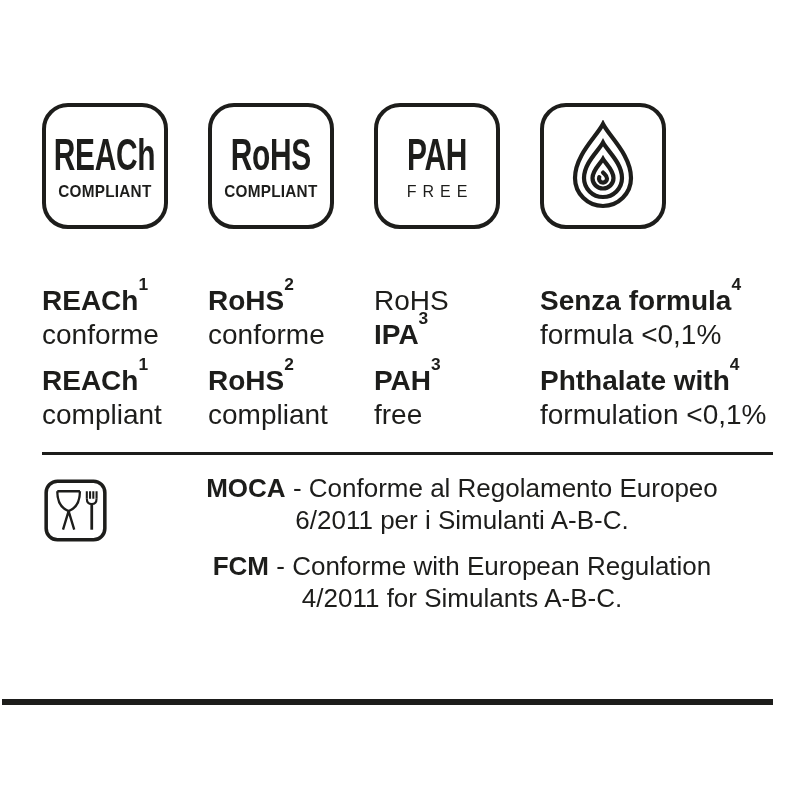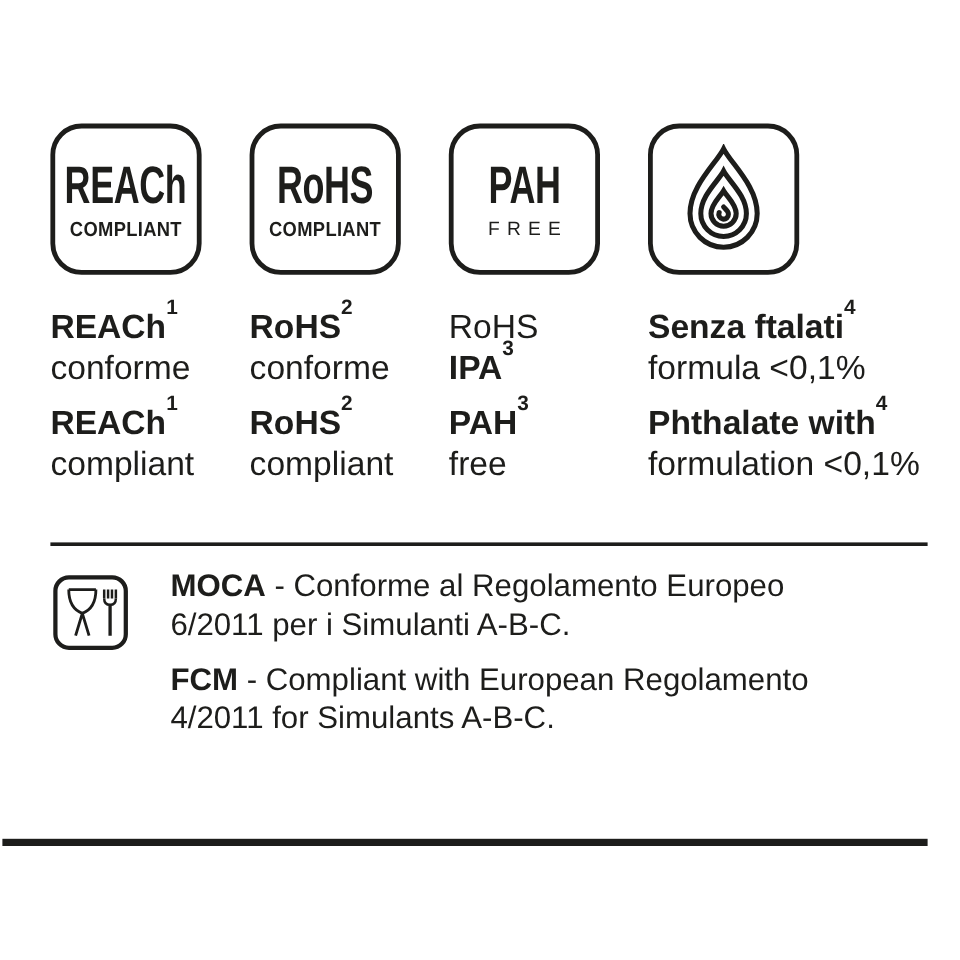--- a/index.html
+++ b/index.html
@@ -26,32 +26,32 @@
   .badge-sub{
     font-weight:bold;font-size:17px;line-height:1;margin-top:6px;
     display:inline-block;transform:scaleX(0.9);transform-origin:center;
     letter-spacing:0.3px;white-space:nowrap;
   }
   .badge-free{
     font-weight:normal;font-size:16px;line-height:1;margin-top:7px;
     letter-spacing:6px;margin-right:-6px;white-space:nowrap;
   }
   
-  .col{position:absolute;top:256px;width:230px;}
+  .col{position:absolute;top:284px;width:230px;}
   .col.c0{left:42px}.col.c1{left:208px}.col.c2{left:374px}.col.c3{left:540px}
   .claim-line{font-size:28px;line-height:34px;white-space:nowrap;}
   .claim-line.b{font-weight:bold;}
   .claim-block+.claim-block{margin-top:12px;}
   sup.s{font-size:0.62em;position:relative;top:-0.55em;line-height:0;}
   
   .divider{position:absolute;left:42px;top:452px;width:731px;height:3px;background:#1d1d1b;}
   .bottom-rule{position:absolute;left:2px;top:699px;width:771px;height:6px;background:#1d1d1b;}
   
   .food-icon{position:absolute;left:44px;top:479px;}
-  .footer-text{position:absolute;left:142px;top:472px;width:640px;}
+  .footer-text{position:absolute;left:142px;top:472px;width:640px;text-align:center;}
   .foot-line{margin:0;font-size:26px;line-height:32px;white-space:nowrap;}
   .foot-line b{font-weight:bold;}
   .foot-gap{margin-top:14px;}
   svg .ink{stroke:#1d1d1b;fill:none;}
 </style>
 </head>
 <body>
 
 <div class="badges-row">
   <div class="badge">
@@ -104,21 +104,21 @@
     <div class="claim-line b"><span>IPA</span><sup class="s">3</sup></div>
   </div>
   <div class="claim-block">
     <div class="claim-line b"><span>PAH</span><sup class="s">3</sup></div>
     <div class="claim-line"><span>free</span><sup class="s"></sup></div>
   </div>
 </div>
 
 <div class="col c3">
   <div class="claim-block">
-    <div class="claim-line b"><span>Senza ftalati</span><sup class="s">4</sup></div>
+    <div class="claim-line b"><span>Senza formula</span><sup class="s">4</sup></div>
     <div class="claim-line"><span>formula &lt;0,1%</span><sup class="s"></sup></div>
   </div>
   <div class="claim-block">
     <div class="claim-line b"><span>Phthalate with</span><sup class="s">4</sup></div>
     <div class="claim-line"><span>formulation &lt;0,1%</span><sup class="s"></sup></div>
   </div>
 </div>
 
 <div class="divider"></div>
 
@@ -126,17 +126,17 @@
   <rect class="ink" x="2.2" y="2.2" width="59.6" height="59.6" rx="11.5" stroke-width="3.6"></rect>
   <path class="ink" stroke-width="2.4" d="M13.5,12.5 H36.5 M13.5,12.5 C13.5,23 16.8,29.6 25,32.6 M36.5,12.5 C36.5,23 33.2,29.6 25,32.6 M25,32.6 L19.3,51.5 M25,32.6 L30.7,51.5"></path>
   <path class="ink" stroke-width="2.1" d="M43.5,12.5 V20 M46.8,12.5 V20 M50.1,12.5 V20 M53.4,12.5 V20"></path>
   <path class="ink" stroke-width="2.1" d="M43.5,20 C43.5,23.6 45.5,25.4 48.5,25.4 C51.5,25.4 53.4,23.6 53.4,20"></path>
   <path class="ink" stroke-width="2.8" d="M48.5,25.4 V51.5"></path>
 </svg>
 
 <div class="footer-text">
   <p class="foot-line"><b>MOCA</b> <span>- Conforme al Regolamento Europeo</span></p>
   <p class="foot-line">6/2011 per i Simulanti A-B-C.</p>
-  <p class="foot-line foot-gap"><b>FCM</b> <span>- Compliant with European Regolamento</span></p>
+  <p class="foot-line foot-gap"><b>FCM</b> <span>- Conforme with European Regulation</span></p>
   <p class="foot-line">4/2011 for Simulants A-B-C.</p>
 </div>
 
 <div class="bottom-rule"></div>
 
 </body></html>

